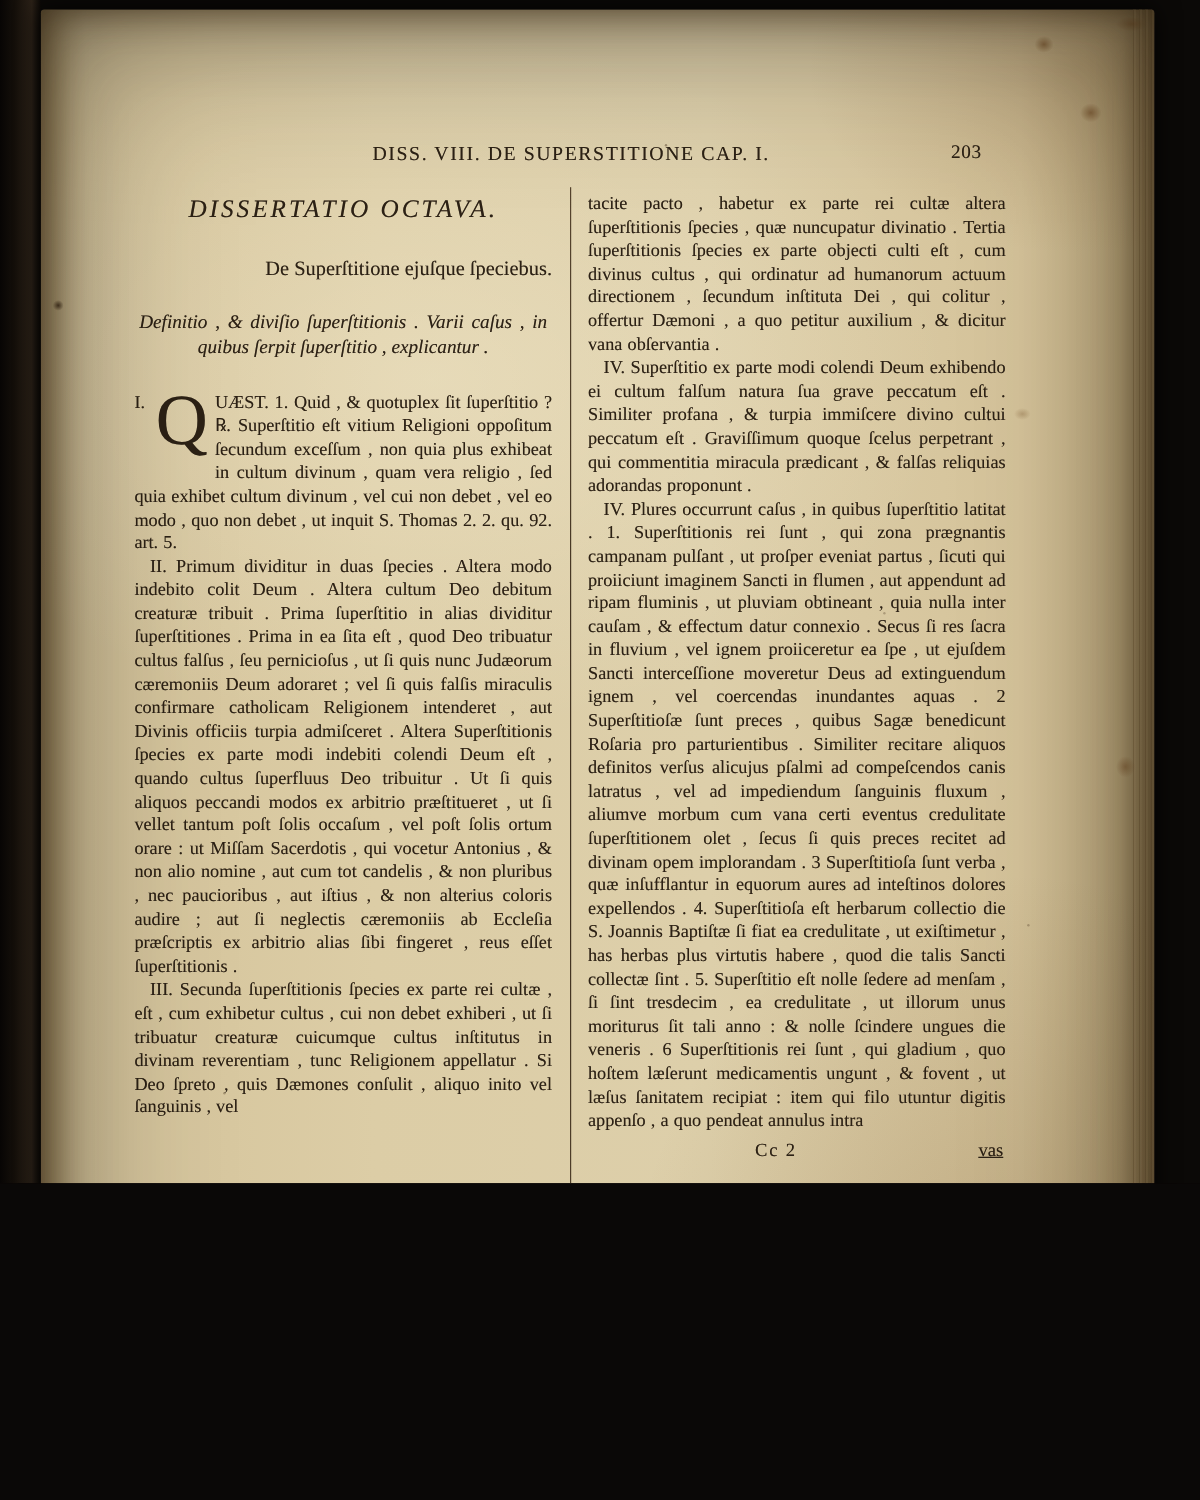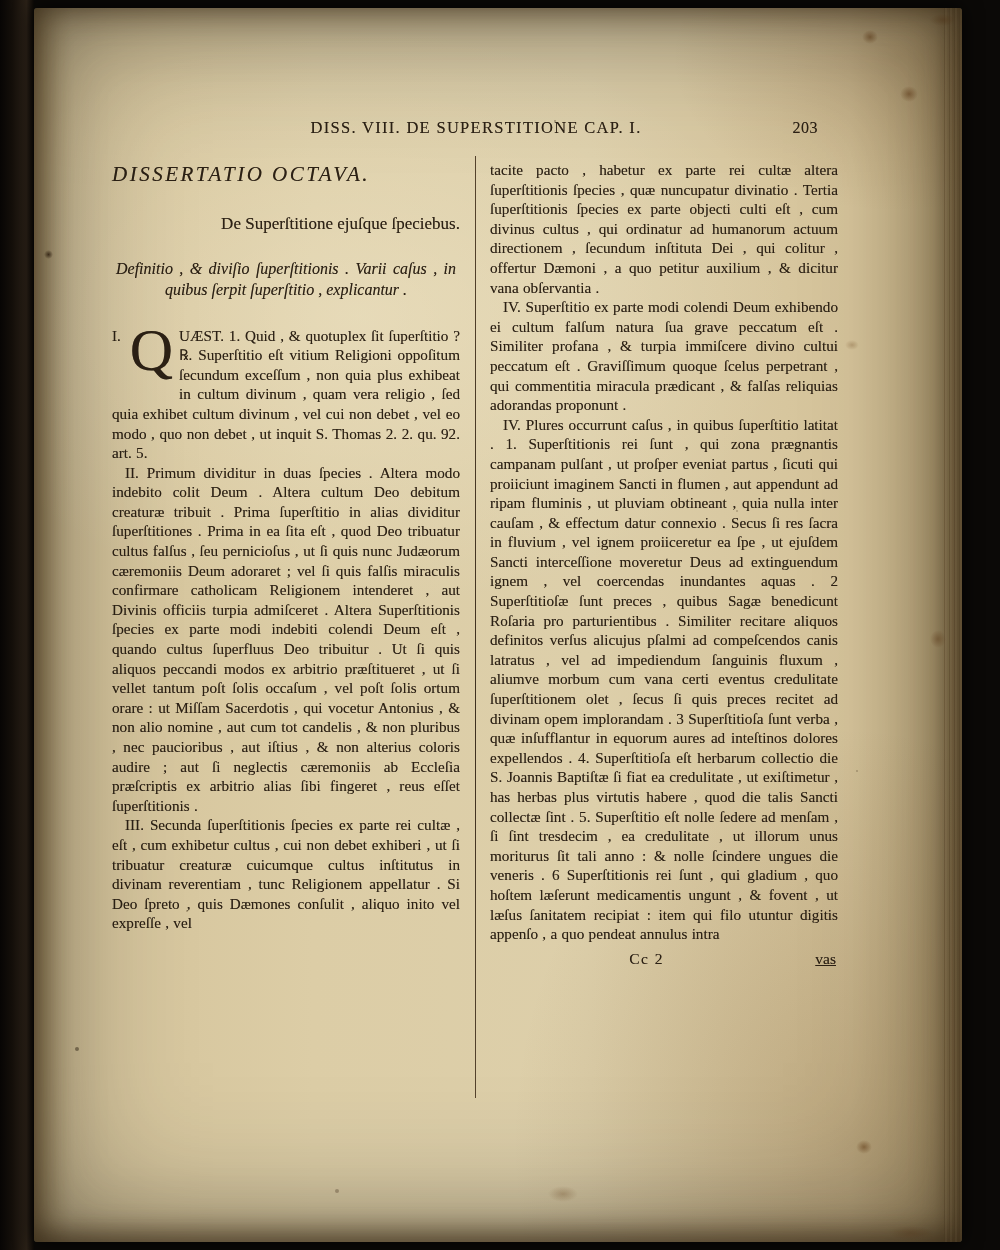--- a/index.html
+++ b/index.html
@@ -1,16 +1,16 @@
 <!DOCTYPE html>
 <html><head>
 <meta charset="utf-8">
 <style>
   html,body{margin:0;padding:0;background:#0a0807;}
-  .scene{position:relative;width:1000px;height:1250px;background:#0b0907;overflow:hidden;
+  .scene{position:relative;width:1000px;height:986px;background:#0b0907;overflow:hidden;
          font-family:"Liberation Serif","DejaVu Serif",serif;}
   .binding{position:absolute;left:0;top:0;width:34px;height:1250px;
            background:linear-gradient(90deg,#070504 0%,#140f0a 35%,#2b2117 78%,#0c0906 100%);}
   .page{position:absolute;left:34px;top:8px;width:928px;height:1234px;border-radius:3px;
         background:
           radial-gradient(ellipse 620px 420px at 35% 25%, rgba(255,248,225,0.30), transparent 70%),
           radial-gradient(ellipse 520px 640px at 88% 92%, rgba(110,80,40,0.25), transparent 65%),
           radial-gradient(ellipse 320px 220px at 93% 4%, rgba(120,85,45,0.22), transparent 70%),
           linear-gradient(90deg,#c2ae82 0%,#d4c39a 4%,#dccda6 30%,#ddcfaa 60%,#d5c39a 88%,#c2ad80 97%,#ac9668 100%);
         box-shadow: inset 0 0 70px rgba(60,40,15,0.30), inset -16px 0 34px rgba(70,50,25,0.40),
@@ -41,21 +41,21 @@
   .running-header{position:relative;text-align:center;font-size:16.5px;letter-spacing:1.3px;
            font-variant:normal;}
   .page-number{position:absolute;right:22px;top:1px;letter-spacing:0.5px;font-size:16px;text-align:right;}
 
   .columns{display:flex;margin-top:16px;min-height:935px;}
   .col-left{width:348px;}
   .divider{width:1px;height:942px;margin:2px 14px 0 15px;
            background:linear-gradient(#55432d,#3d2f1f 60%,#55432d);}
   .col-right{width:348px;padding-top:6px;}
 
-  .diss-title{font-style:italic;font-size:21px;letter-spacing:2.5px;margin:8px 0 0;}
+  .diss-title{text-align:center;font-style:italic;font-size:21px;letter-spacing:2.5px;margin:8px 0 0;}
   .subtitle{text-align:right;font-size:17px;margin:27px 0 0;}
   .caput{text-align:center;font-size:19px;letter-spacing:5px;margin:26px 0 0;}
   .argument{font-style:italic;font-size:16px;line-height:1.33;margin:24px 4px 0;
             text-align:justify;text-align-last:center;}
 
   .body-par{font-size:15.2px;line-height:19.6px;text-align:justify;margin:0;word-spacing:0.5px;}
   .indent{text-indent:13px;}
   .dropcap-par{margin-top:25px;}
   .dc-block{float:left;display:flex;align-items:flex-start;height:76px;padding-right:6px;}
   .qu-marker{font-size:15px;padding:1px 9px 0 0;}
@@ -101,21 +101,21 @@
 
           <p class="body-par dropcap-par">
             <span class="dc-block">
               <span class="qu-marker">I.</span>
               <span class="dc-q">Q</span>
             </span>
             <span><span>UÆST. 1. </span><span class="seg-i">Quid , &amp; quotuplex ſit ſuperſtitio ? </span><span>℞. Superſtitio eſt vitium Religioni oppoſitum ſecundum exceſſum , non quia plus exhibeat in cultum divinum , quam vera religio , ſed quia exhibet cultum divinum , vel cui non debet , vel eo modo , quo non debet , ut inquit S. Thomas 2. 2. </span><span class="seg-i">qu. 92. art. 5.</span></span>
           </p>
 
           <p class="body-par indent"><span>II. Primum dividitur in duas ſpecies . Altera modo indebito colit Deum . Altera cultum Deo debitum creaturæ tribuit . Prima ſuperſtitio in alias dividitur ſuperſtitiones . Prima in ea ſita eſt , quod Deo tribuatur cultus falſus , ſeu pernicioſus , ut ſi quis nunc Judæorum cæremoniis Deum adoraret ; vel ſi quis falſis miraculis confirmare catholicam Religionem intenderet , aut Divinis officiis turpia admiſceret . Altera Superſtitionis ſpecies ex parte modi indebiti colendi Deum eſt , quando cultus ſuperfluus Deo tribuitur . Ut ſi quis aliquos peccandi modos ex arbitrio præſtitueret , ut ſi vellet tantum poſt ſolis occaſum , vel poſt ſolis ortum orare : ut Miſſam Sacerdotis , qui vocetur Antonius , &amp; non alio nomine , aut cum tot candelis , &amp; non pluribus , nec paucioribus , aut iſtius , &amp; non alterius coloris audire ; aut ſi neglectis cæremoniis ab Eccleſia præſcriptis ex arbitrio alias ſibi fingeret , reus eſſet ſuperſtitionis .</span></p>
-          <p class="body-par indent"><span>III. Secunda ſuperſtitionis ſpecies ex parte rei cultæ , eſt , cum exhibetur cultus , cui non debet exhiberi , ut ſi tribuatur creaturæ cuicumque cultus inſtitutus in divinam reverentiam , tunc </span><span class="seg-i">Religionem</span><span> appellatur . Si Deo ſpreto , quis Dæmones conſulit , aliquo inito vel expreſſe , vel</span></p>
+          <p class="body-par indent"><span>III. Secunda ſuperſtitionis ſpecies ex parte rei cultæ , eſt , cum exhibetur cultus , cui non debet exhiberi , ut ſi tribuatur creaturæ cuicumque cultus inſtitutus in divinam reverentiam , tunc </span><span class="seg-i">Religionem</span><span> appellatur . Si Deo ſpreto , quis Dæmones conſulit , aliquo inito vel ſanguinis , vel</span></p>
         </div>
 
         <div class="divider"></div>
 
         <div class="col-right">
           <p class="body-par"><span>tacite pacto , habetur ex parte rei cultæ altera ſuperſtitionis ſpecies , quæ nuncupatur </span><span class="seg-i">divinatio</span><span> . Tertia ſuperſtitionis ſpecies ex parte objecti culti eſt , cum divinus cultus , qui ordinatur ad humanorum actuum directionem , ſecundum inſtituta Dei , qui colitur , offertur Dæmoni , a quo petitur auxilium , &amp; dicitur </span><span class="seg-i">vana obſervantia</span><span> .</span></p>
           <p class="body-par indent"><span>IV. Superſtitio ex parte modi colendi Deum exhibendo ei cultum falſum natura ſua grave peccatum eſt . Similiter profana , &amp; turpia immiſcere divino cultui peccatum eſt . Graviſſimum quoque ſcelus perpetrant , qui commentitia miracula prædicant , &amp; falſas reliquias adorandas proponunt .</span></p>
           <p class="body-par indent"><span>IV. Plures occurrunt caſus , in quibus ſuperſtitio latitat . 1. Superſtitionis rei ſunt , qui zona prægnantis campanam pulſant , ut proſper eveniat partus , ſicuti qui proiiciunt imaginem Sancti in flumen , aut appendunt ad ripam fluminis , ut pluviam obtineant , quia nulla inter cauſam , &amp; effectum datur connexio . Secus ſi res ſacra in fluvium , vel ignem proiiceretur ea ſpe , ut ejuſdem Sancti interceſſione moveretur Deus ad extinguendum ignem , vel coercendas inundantes aquas . 2 Superſtitioſæ ſunt preces , quibus Sagæ benedicunt Roſaria pro parturientibus . Similiter recitare aliquos definitos verſus alicujus pſalmi ad compeſcendos canis latratus , vel ad impediendum ſanguinis fluxum , aliumve morbum cum vana certi eventus credulitate ſuperſtitionem olet , ſecus ſi quis preces recitet ad divinam opem implorandam . 3 Superſtitioſa ſunt verba , quæ inſufflantur in equorum aures ad inteſtinos dolores expellendos . 4. Superſtitioſa eſt herbarum collectio die S. Joannis Baptiſtæ ſi fiat ea credulitate , ut exiſtimetur , has herbas plus virtutis habere , quod die talis Sancti collectæ ſint . 5. Superſtitio eſt nolle ſedere ad menſam , ſi ſint tresdecim , ea credulitate , ut illorum unus moriturus ſit tali anno : &amp; nolle ſcindere ungues die veneris . 6 Superſtitionis rei ſunt , qui gladium , quo hoſtem læſerunt medicamentis ungunt , &amp; fovent , ut læſus ſanitatem recipiat : item qui filo utuntur digitis appenſo , a quo pendeat annulus intra</span></p>
 
           <div class="footer-line">

